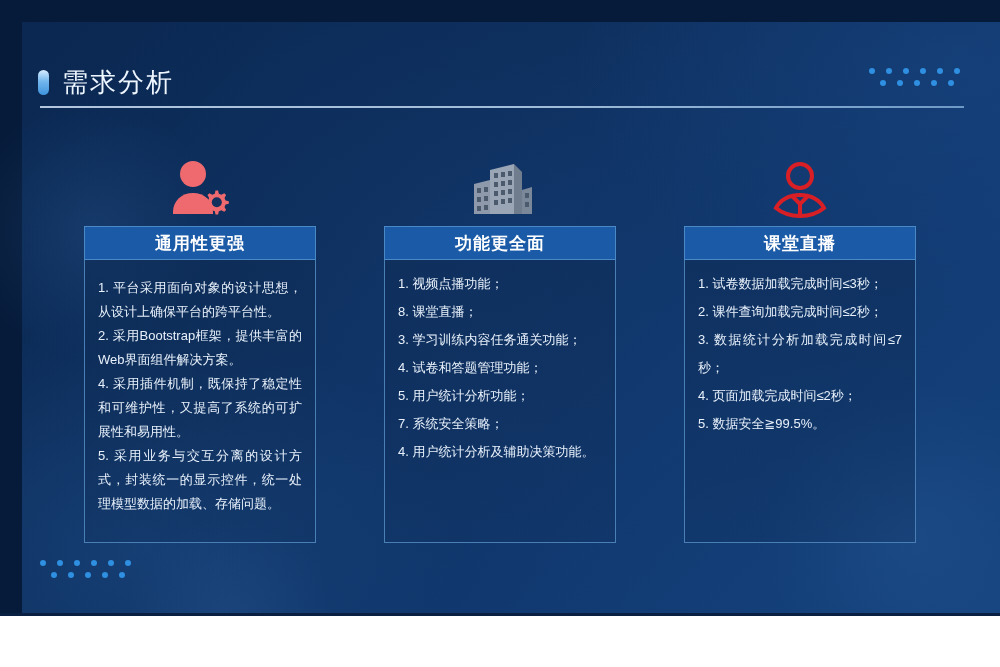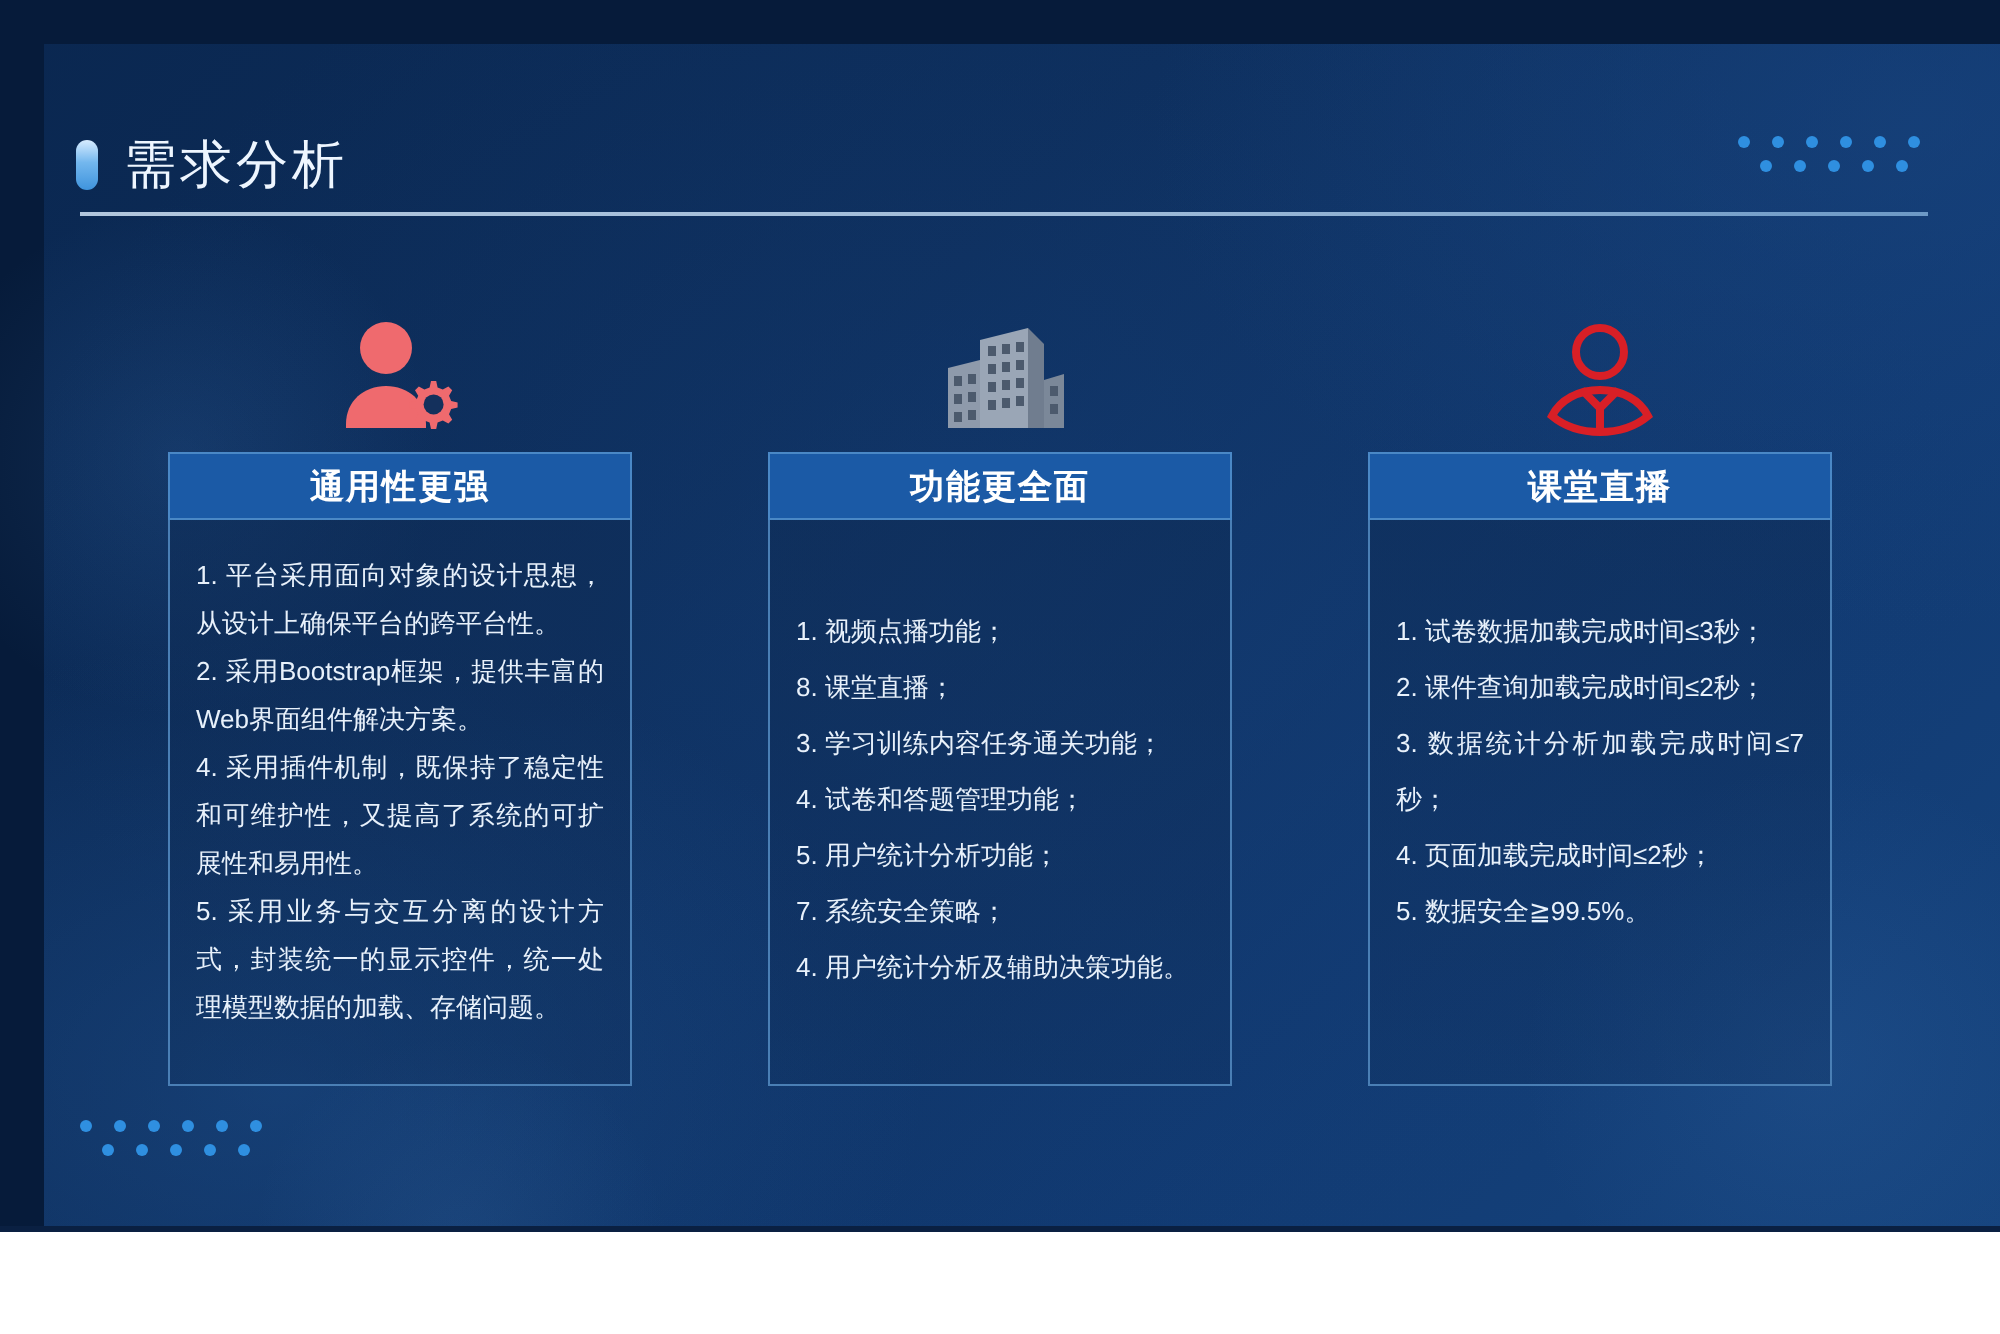--- a/index.html
+++ b/index.html
@@ -175,21 +175,21 @@
     text-align: center;
   }
   .card-body {
     height: 283px;
     border: 1px solid #4a7fb5;
     border-top: none;
     box-sizing: border-box;
     padding: 16px 13px 10px 13px;
     background: linear-gradient(180deg, rgba(14,44,86,0.55) 0%, rgba(14,44,86,0.25) 100%);
   }
-  .card-body.pad-more { padding-top: 42px; }
+  .card-body.pad-more { padding-top: 10px; }
 
   .body-line {
     color: #e8f1fb;
     font-size: 13px;
     line-height: 24px;
     margin: 0;
     text-align: justify;
     text-justify: inter-ideograph;
   }
   .body-line.loose { line-height: 28px; }

